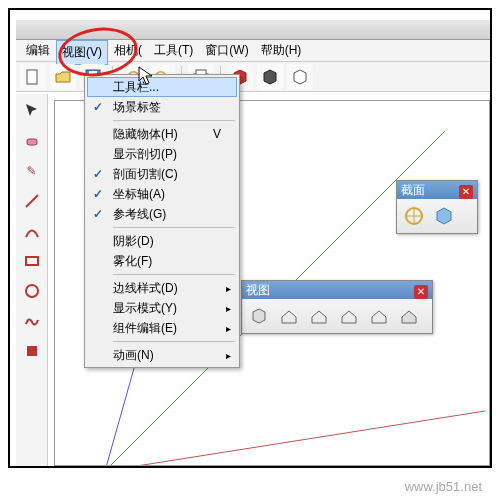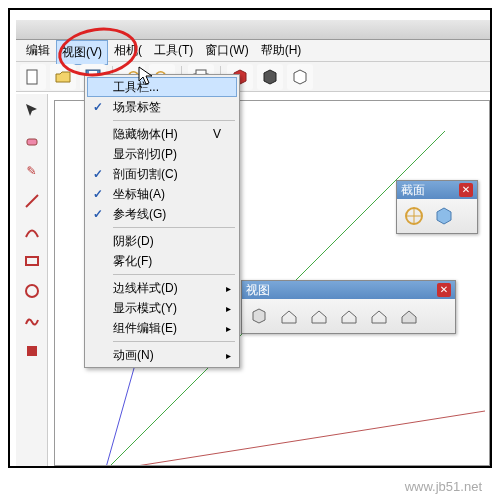--- a/index.html
+++ b/index.html
@@ -19,21 +19,21 @@
 .vp-inner{position:absolute;left:6px;top:6px;right:0;bottom:0;border:1px solid #999}
 svg.axes{position:absolute;left:0;top:0;width:100%;height:100%}
 .dropdown{position:absolute;left:68px;top:54px;width:156px;background:#f0f0f0;border:1px solid #979797;box-shadow:2px 2px 4px rgba(0,0,0,.3);padding:2px}
 .dd-item{display:flex;align-items:center;height:20px;padding:0 6px 0 26px;position:relative;cursor:default}
 .dd-item.hl{background:#cce4ff;border:1px solid #7aa7d8;padding-left:25px}
 .dd-item .chk{position:absolute;left:6px;color:#2a5db0;font-weight:bold}
 .dd-item .arrow{margin-left:auto;font-size:10px}
 .dd-item .sc{margin-left:auto;padding-right:10px}
 .dd-sep{height:1px;background:#c0c0c0;margin:3px 2px 3px 26px}
 .float-tb{position:absolute;background:linear-gradient(#fdfdfd,#e6e6e6);border:1px solid #8a8a8a;box-shadow:1px 1px 3px rgba(0,0,0,.3)}
-.ft-title{height:18px;background:linear-gradient(#7aa7d8,#5a8bc4);color:#fff;display:flex;align-items:center;padding:0 4px;font-size:11px}
+.ft-title{height:18px;background:linear-gradient(#7aa7d8,#5a8bc4);color:#fff;display:flex;align-items:flex-end;padding:0 4px;font-size:11px}
 .ft-close{margin-left:auto;width:14px;height:14px;background:#c93030;color:#fff;text-align:center;line-height:13px;font-size:10px;border-radius:2px}
 .ft-body{display:flex;padding:3px;gap:2px}
 .ft-btn{width:28px;height:28px;display:flex;align-items:center;justify-content:center;border:1px solid transparent}
 .circle-mark{position:absolute;left:58px;top:28px;width:80px;height:48px;border:3px solid #d22;border-radius:50%;transform:rotate(-8deg);pointer-events:none;z-index:50}
 .cursor{position:absolute;left:138px;top:66px;z-index:60;pointer-events:none}
 .watermark{position:absolute;right:18px;bottom:6px;color:#aaa;font-size:13px;font-family:Liberation Sans, sans-serif}
 </style>
 </head>
 <body>
 
@@ -163,21 +163,21 @@
             </svg>
           </div>
       <div class="ft-btn">
             <svg width="22" height="22">
               <path d="M11 3l7 4v8l-7 4-7-4V7z" fill="#8cbce8" stroke="#4a7cb0"></path>
             </svg>
           </div>
     </div>
   </div>
 
-  <div class="float-tb" style="left:225px;top:260px;width:215px">
+  <div class="float-tb" style="left:225px;top:260px;width:192px">
     <div class="ft-title">
       <span>视图</span>
       <span class="ft-close">✕</span>
     </div>
     <div class="ft-body">
       <div class="ft-btn">
             <svg width="22" height="22">
               <path d="M11 4l6 3v8l-6 3-6-3V7z" fill="#ddd" stroke="#666"></path>
             </svg>
           </div>

